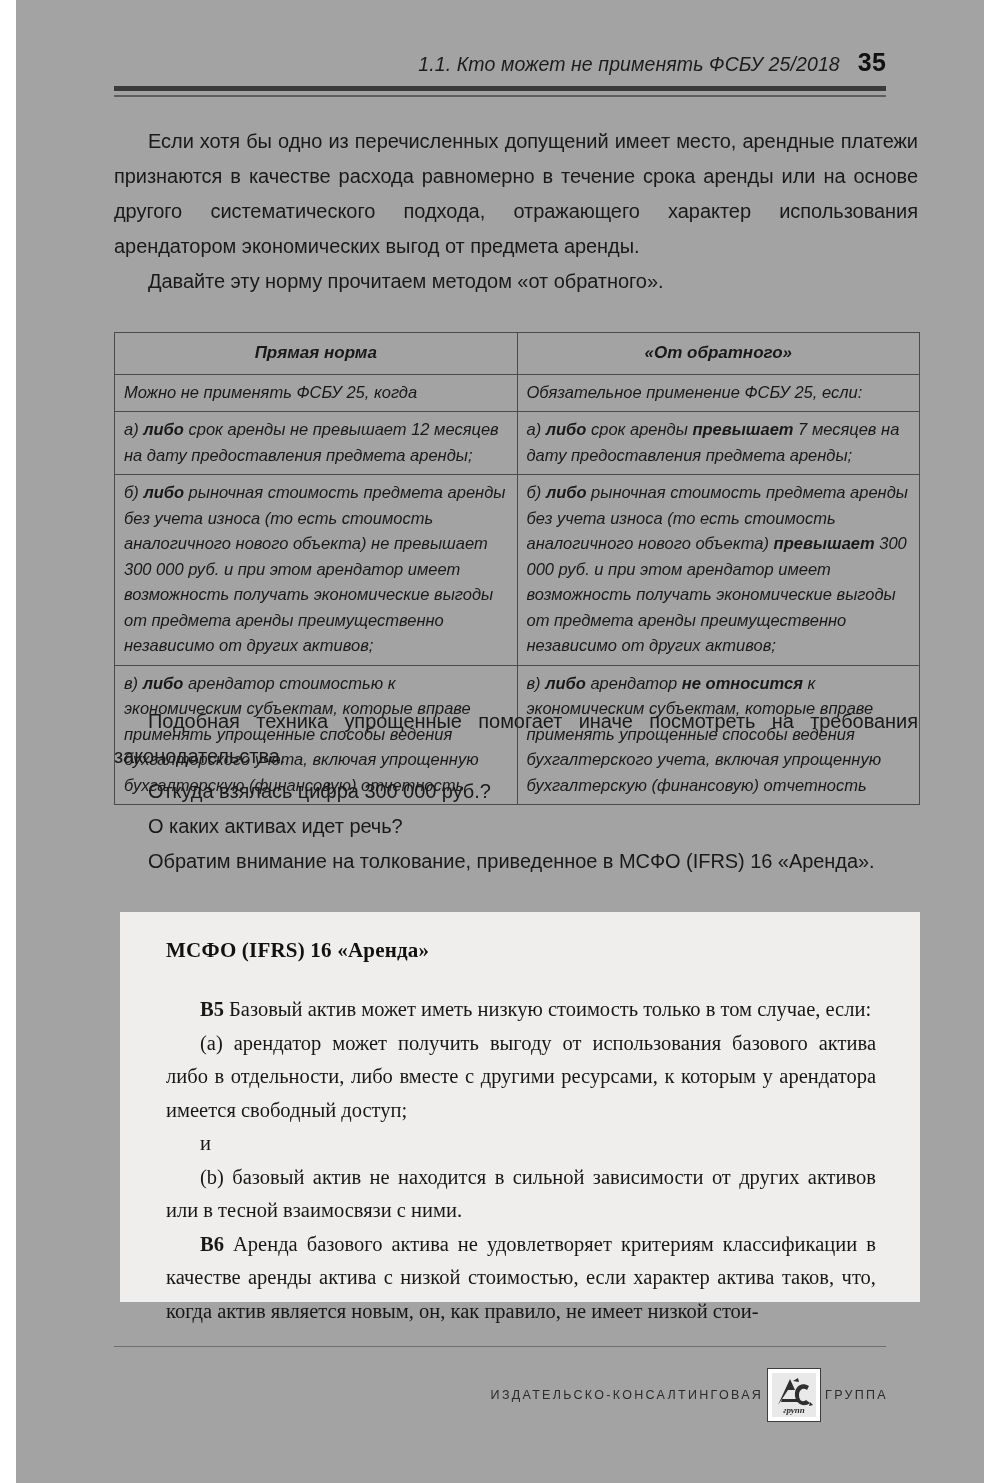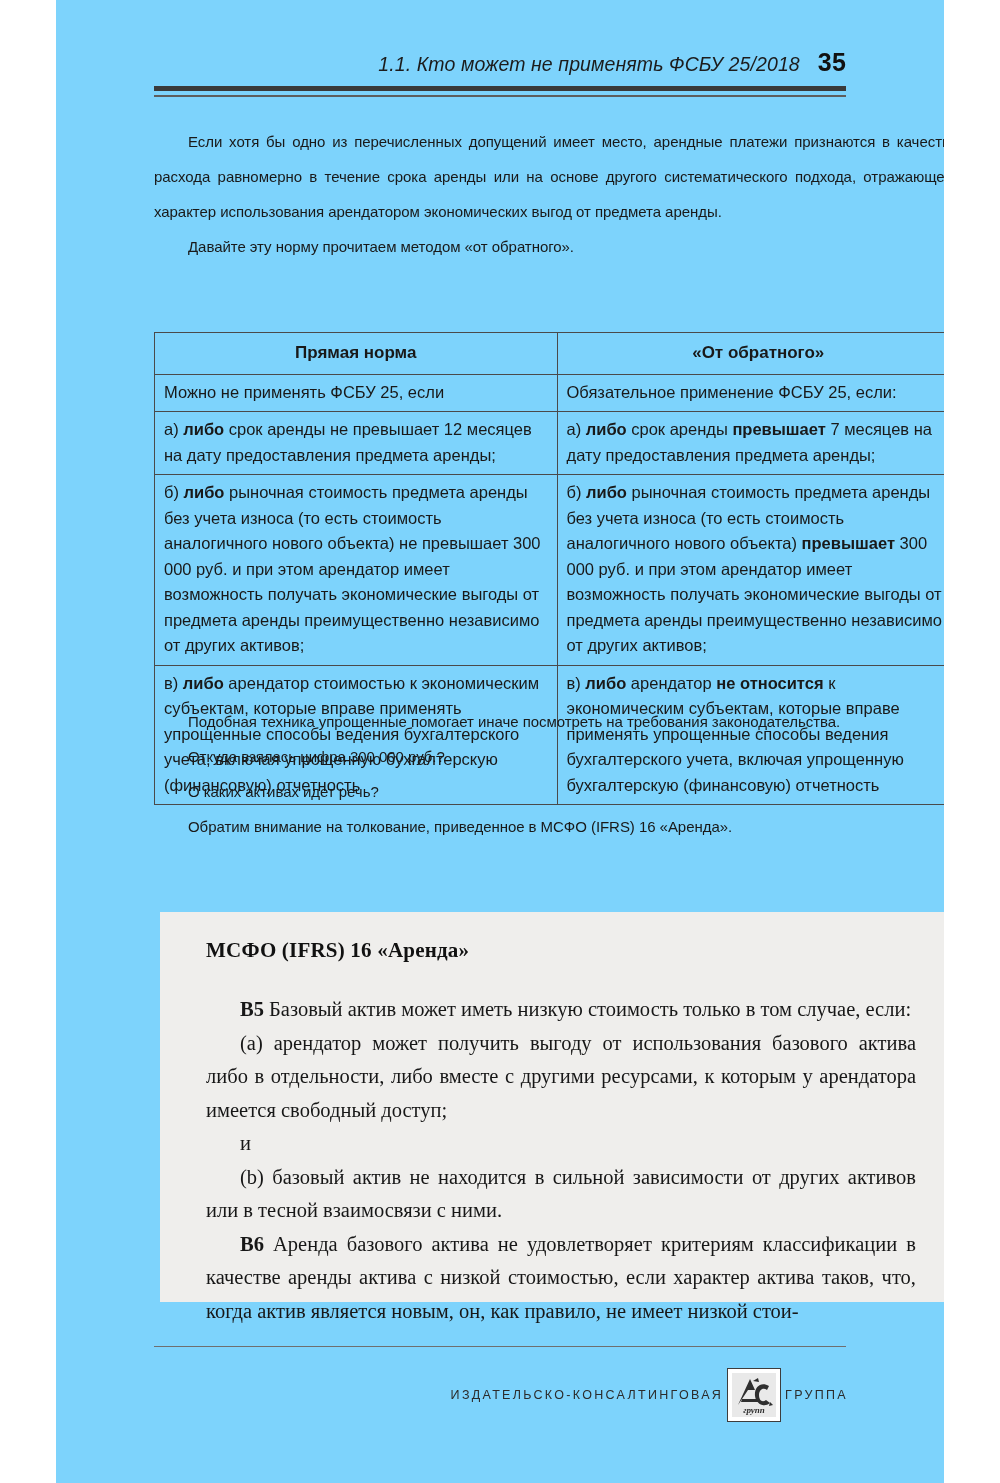--- a/index.html
+++ b/index.html
@@ -3,24 +3,24 @@
 <meta charset="utf-8">
 <title>ФСБУ 25/2018 — страница 35</title>
 <style>
   html, body {
     margin: 0;
     padding: 0;
     background: #ffffff;
   }
   .page {
     position: relative;
-    width: 888px;
+    width: 968px;
     height: 1483px;
     margin: 0 auto;
-    background: #7dd3fc;
+    background: #a3a3a3;
     font-family: "Liberation Sans", "DejaVu Sans", sans-serif;
     color: #1a1a1a;
     box-sizing: border-box;
     overflow: hidden;
   }
 
   
   .header {
     position: absolute;
     top: 48px;
@@ -62,21 +62,21 @@
     background: #5d5d5d;
   }
 
   
   .body-block {
     position: absolute;
     left: 98px;
     width: 804px;
   }
   .para {
-    font-size: 15px;
+    font-size: 20px;
     line-height: 35px;
     text-align: justify;
     margin: 0;
     color: #191919;
     letter-spacing: -0.05px;
   }
   .para.indent {
     text-indent: 34px;
   }
   .para.noindent-last {
@@ -92,20 +92,21 @@
     table-layout: fixed;
     font-size: 16.5px;
     line-height: 25.5px;
   }
   .cmp-table td, .cmp-table th {
     border: 1.3px solid #4a4a4a;
     padding: 5px 9px 6px 9px;
     vertical-align: top;
     color: #191919;
     font-weight: normal;
+    font-style: italic;
   }
   .cmp-table th {
     text-align: center;
     font-weight: bold;
     font-size: 17px;
     padding: 7px 9px 8px 9px;
   }
   .cmp-table b { font-weight: bold; }
 
   
@@ -194,21 +195,21 @@
 
   <table class="cmp-table" style="top:332px;">
     <thead>
       <tr>
         <th style="width:50%">Прямая норма</th>
         <th style="width:50%">«От обратного»</th>
       </tr>
     </thead>
     <tbody>
       <tr>
-        <td>Можно не применять ФСБУ 25, если</td>
+        <td>Можно не применять ФСБУ 25, когда</td>
         <td>Обязательное применение ФСБУ 25, если:</td>
       </tr>
       <tr>
         <td><span>а) </span><b>либо</b><span> срок аренды не превышает 12 месяцев на дату предоставления предмета аренды;</span></td>
         <td><span>а) </span><b>либо</b><span> срок аренды </span><b>превышает</b><span> 7 месяцев на дату предоставления предмета аренды;</span></td>
       </tr>
       <tr>
         <td><span>б) </span><b>либо</b><span> рыночная стоимость предмета аренды без учета износа (то есть стоимость аналогичного нового объекта) не превышает 300 000 руб. и при этом арендатор имеет возможность получать экономические выгоды от предмета аренды преимущественно независимо от других активов;</span></td>
         <td><span>б) </span><b>либо</b><span> рыночная стоимость предмета аренды без учета износа (то есть стоимость аналогичного нового объекта) </span><b>превышает</b><span> 300 000 руб. и при этом арендатор имеет возможность получать экономические выгоды от предмета аренды преимущественно независимо от других активов;</span></td>
       </tr>

